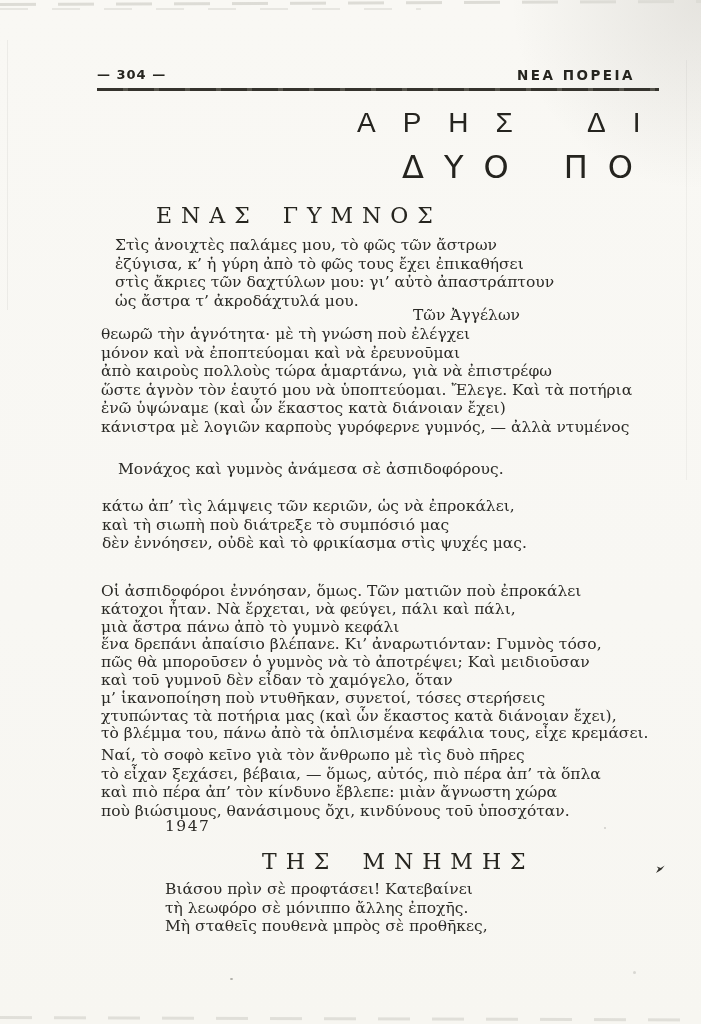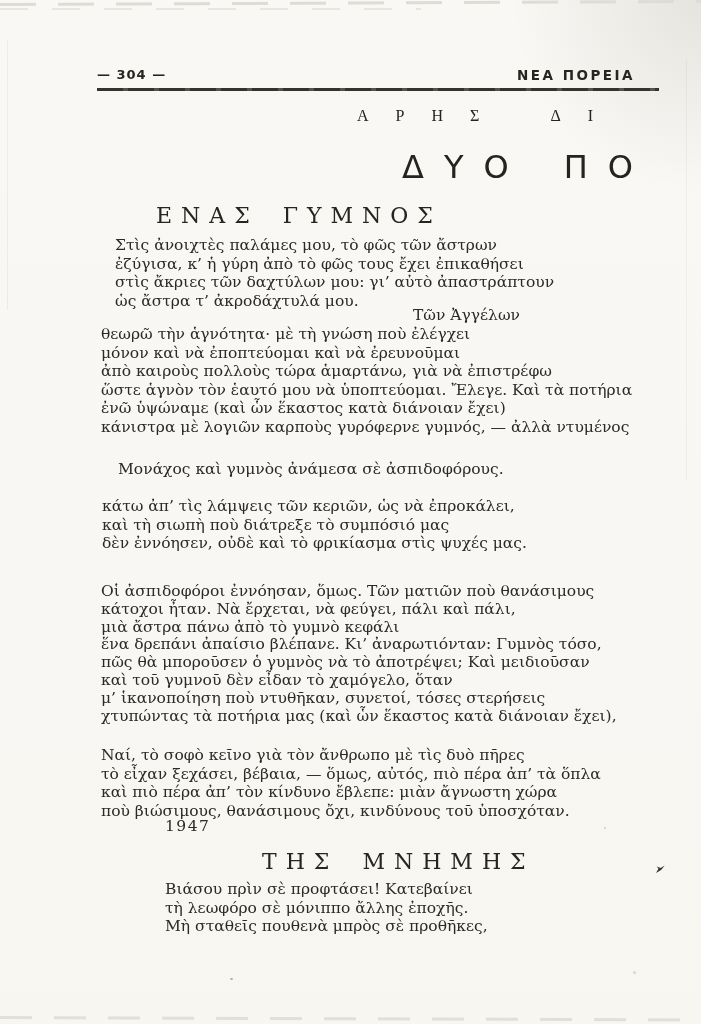--- a/index.html
+++ b/index.html
@@ -33,21 +33,21 @@
     font-family:"DejaVu Sans",sans-serif;font-size:13px;font-weight:bold;
     letter-spacing:1px;color:#26251f;white-space:nowrap;}
   .header-journal{position:absolute;right:66px;top:67px;
     font-family:"DejaVu Sans",sans-serif;font-size:13.5px;font-weight:bold;
     letter-spacing:2.5px;color:#26251f;white-space:nowrap;}
   .header-rule{position:absolute;left:97px;top:88px;width:562px;height:3px;
     background:repeating-linear-gradient(90deg,#35332d 0 26px,#55534b 26px 31px);}
 
   
   .author-heading{position:absolute;left:357px;top:107px;
-    font-family:Liberation Serif, serif;font-size:16px;font-weight:500;
+    font-family:Liberation Sans, sans-serif;font-size:28px;font-weight:500;
     letter-spacing:27px;word-spacing:14px;color:#25241f;white-space:nowrap;}
   .section-heading{position:absolute;left:402px;top:148px;
     font-family:"DejaVu Sans",sans-serif;font-size:32px;font-weight:500;
     letter-spacing:20px;word-spacing:5px;color:#25241f;white-space:nowrap;}
 
   
   .poem-title{position:absolute;font-size:22px;letter-spacing:9px;word-spacing:8px;
     color:#26251f;white-space:nowrap;text-align:center;}
   .t1{left:156px;top:203px;}
   .t2{left:262px;top:849px;}
@@ -108,28 +108,29 @@
     </div>
   <div class="stanza b3">
       <div>Μονάχος καὶ γυμνὸς ἀνάμεσα σὲ ἀσπιδοφόρους.</div>
     </div>
   <div class="stanza b4">
       <div>κάτω ἀπ’ τὶς λάμψεις τῶν κεριῶν, ὡς νὰ ἐπροκάλει,</div>
       <div>καὶ τὴ σιωπὴ ποὺ διάτρεξε τὸ συμπόσιό μας</div>
       <div>δὲν ἐννόησεν, οὐδὲ καὶ τὸ φρικίασμα στὶς ψυχές μας.</div>
     </div>
   <div class="stanza b5">
-      <div>Οἱ ἀσπιδοφόροι ἐννόησαν, ὅμως. Τῶν ματιῶν ποὺ θανάσιμους</div>
+      <div>Οἱ ἀσπιδοφόροι ἐννόησαν, ὅμως. Τῶν ματιῶν ποὺ ἐπροκάλει</div>
       <div>κάτοχοι ἦταν. Νὰ ἔρχεται, νὰ φεύγει, πάλι καὶ πάλι,</div>
       <div>μιὰ ἄστρα πάνω ἀπὸ τὸ γυμνὸ κεφάλι</div>
       <div>ἕνα δρεπάνι ἀπαίσιο βλέπανε. Κι’ ἀναρωτιόνταν: Γυμνὸς τόσο,</div>
       <div>πῶς θὰ μποροῦσεν ὁ γυμνὸς νὰ τὸ ἀποτρέψει; Καὶ μειδιοῦσαν</div>
       <div>καὶ τοῦ γυμνοῦ δὲν εἶδαν τὸ χαμόγελο, ὅταν</div>
       <div>μ’ ἱκανοποίηση ποὺ ντυθῆκαν, συνετοί, τόσες στερήσεις</div>
       <div>χτυπώντας τὰ ποτήρια μας (καὶ ὧν ἕκαστος κατὰ διάνοιαν ἔχει),</div>
+      <div>τὸ βλέμμα του, πάνω ἀπὸ τὰ ὁπλισμένα κεφάλια τους, εἶχε κρεμάσει.</div>
     </div>
   <div class="stanza b6">
       <div>Ναί, τὸ σοφὸ κεῖνο γιὰ τὸν ἄνθρωπο μὲ τὶς δυὸ πῆρες</div>
       <div>τὸ εἶχαν ξεχάσει, βέβαια, — ὅμως, αὐτός, πιὸ πέρα ἀπ’ τὰ ὅπλα</div>
       <div>καὶ πιὸ πέρα ἀπ’ τὸν κίνδυνο ἔβλεπε: μιὰν ἄγνωστη χώρα</div>
       <div>ποὺ βιώσιμους, θανάσιμους ὄχι, κινδύνους τοῦ ὑποσχόταν.</div>
     </div>
   <div class="poem-date">1947</div>
 
   <div class="poem-title t2">ΤΗΣ ΜΝΗΜΗΣ</div>

